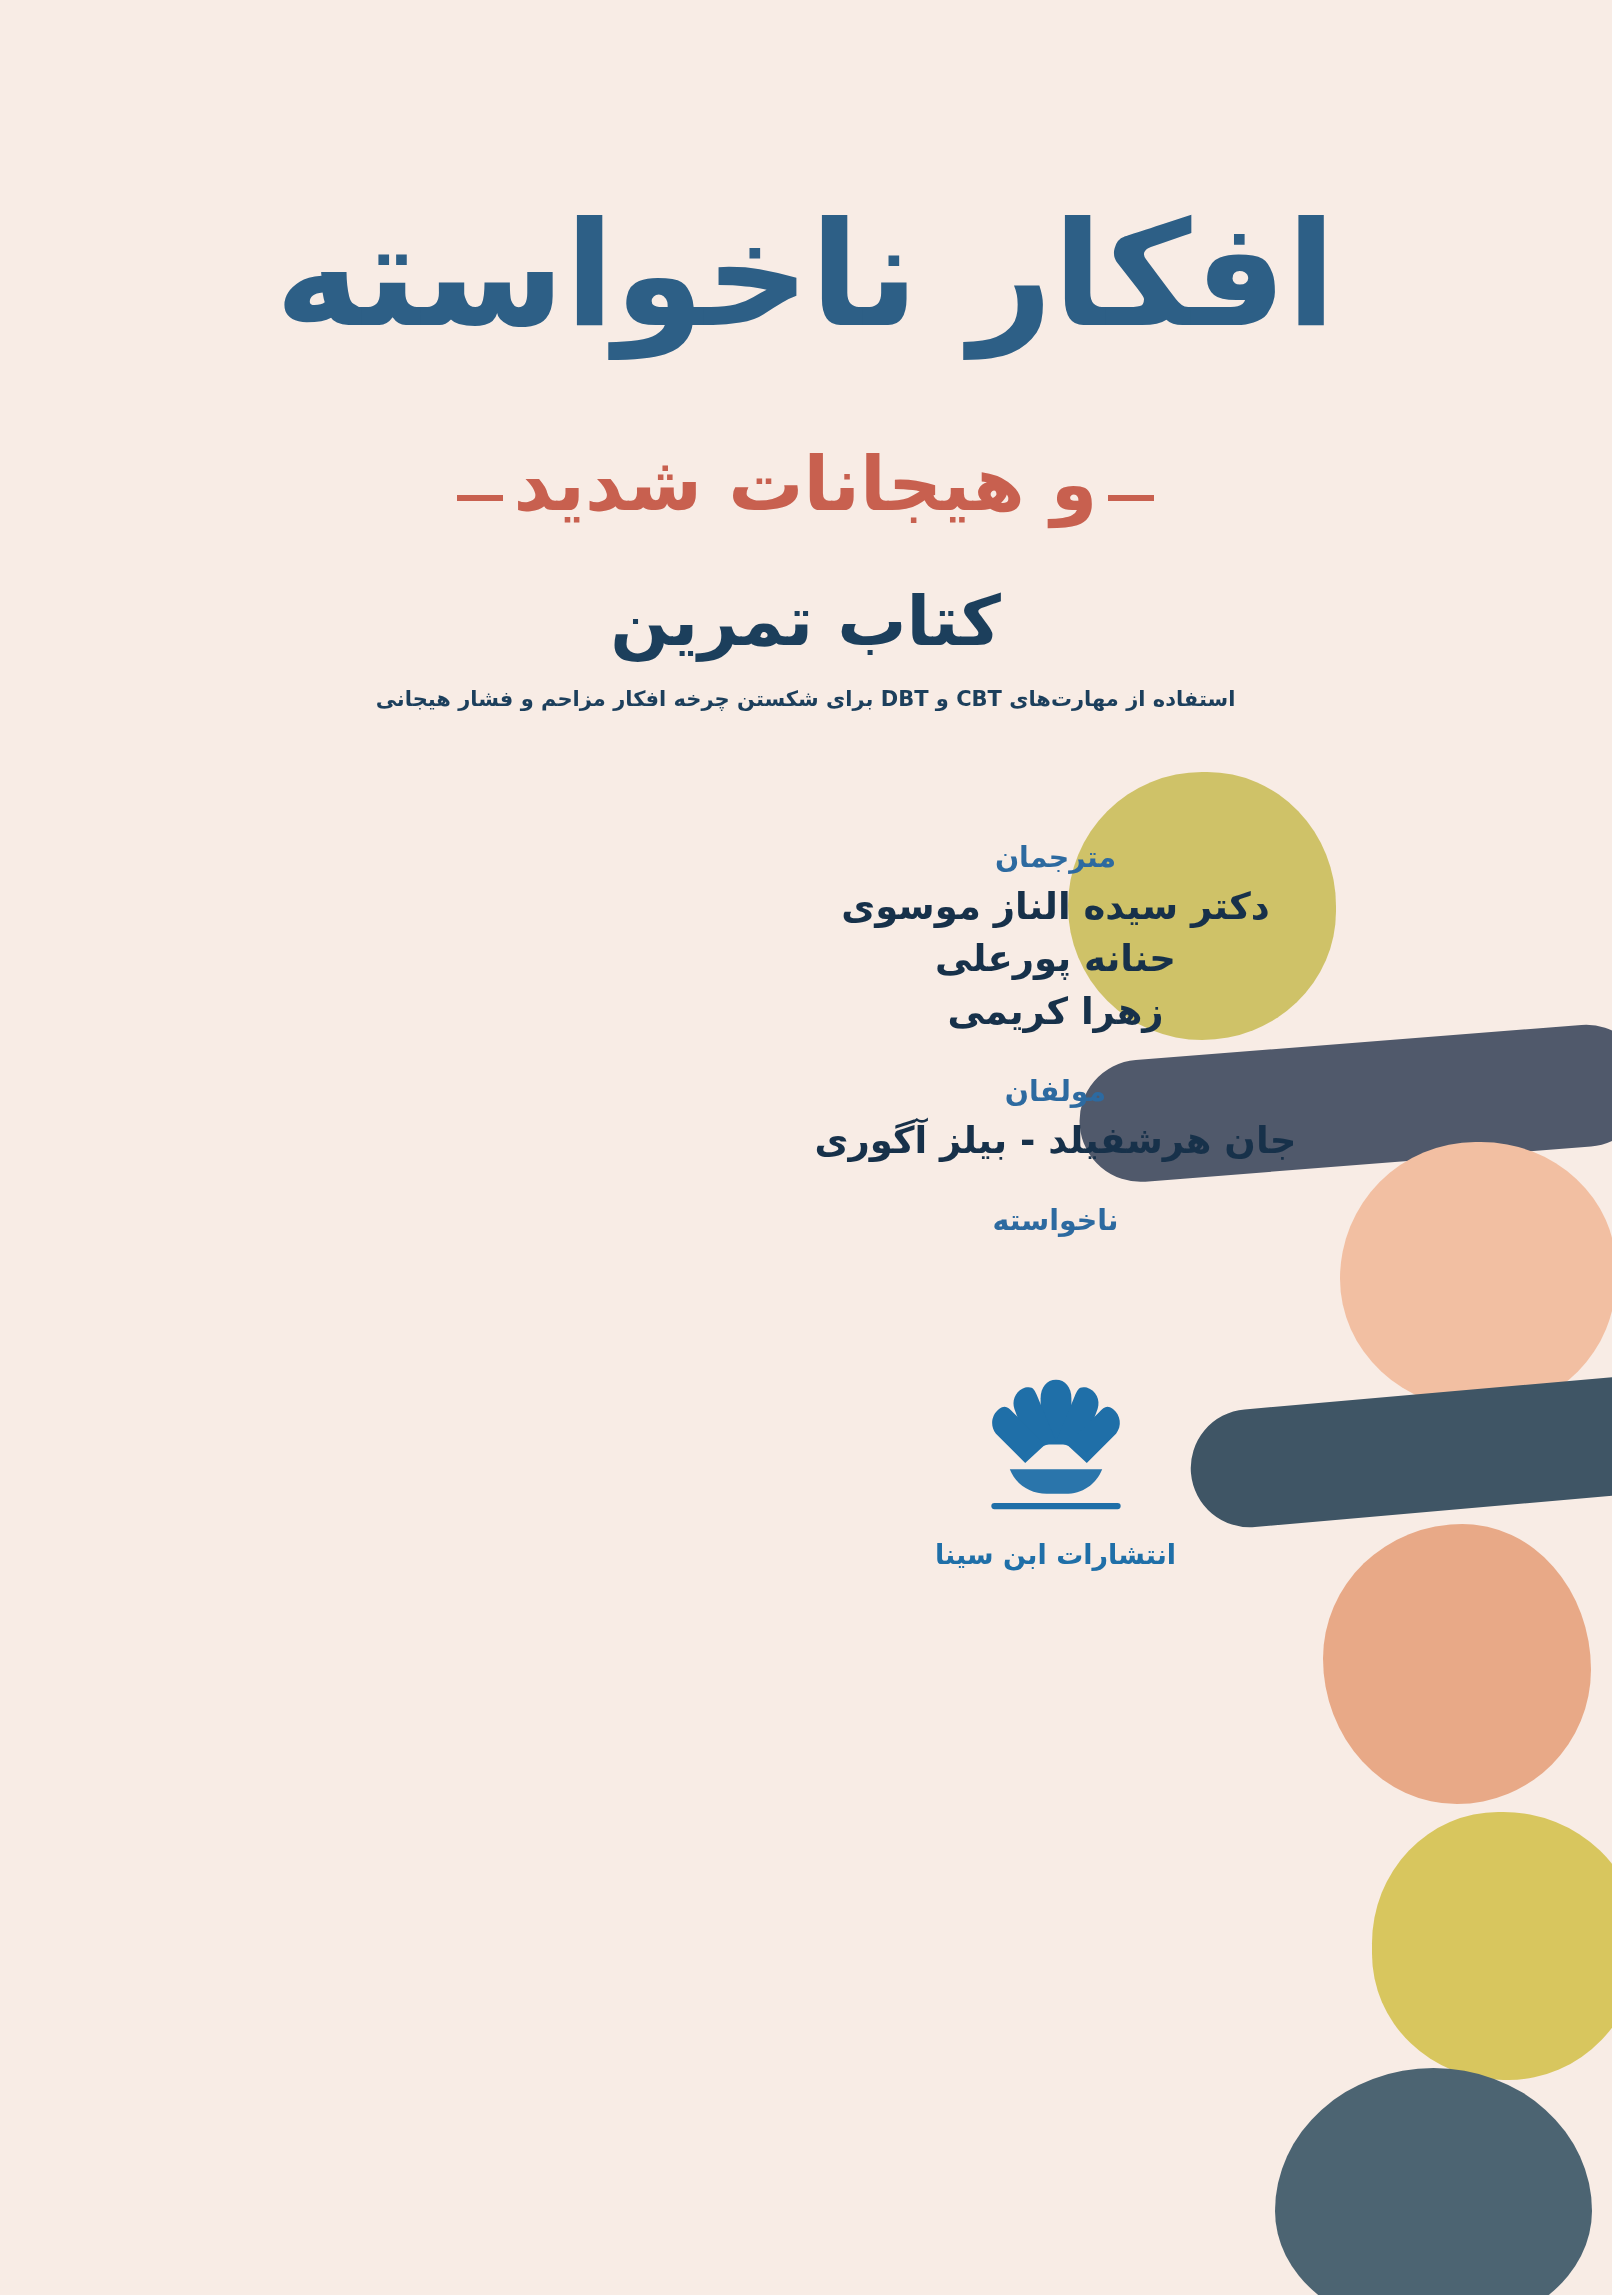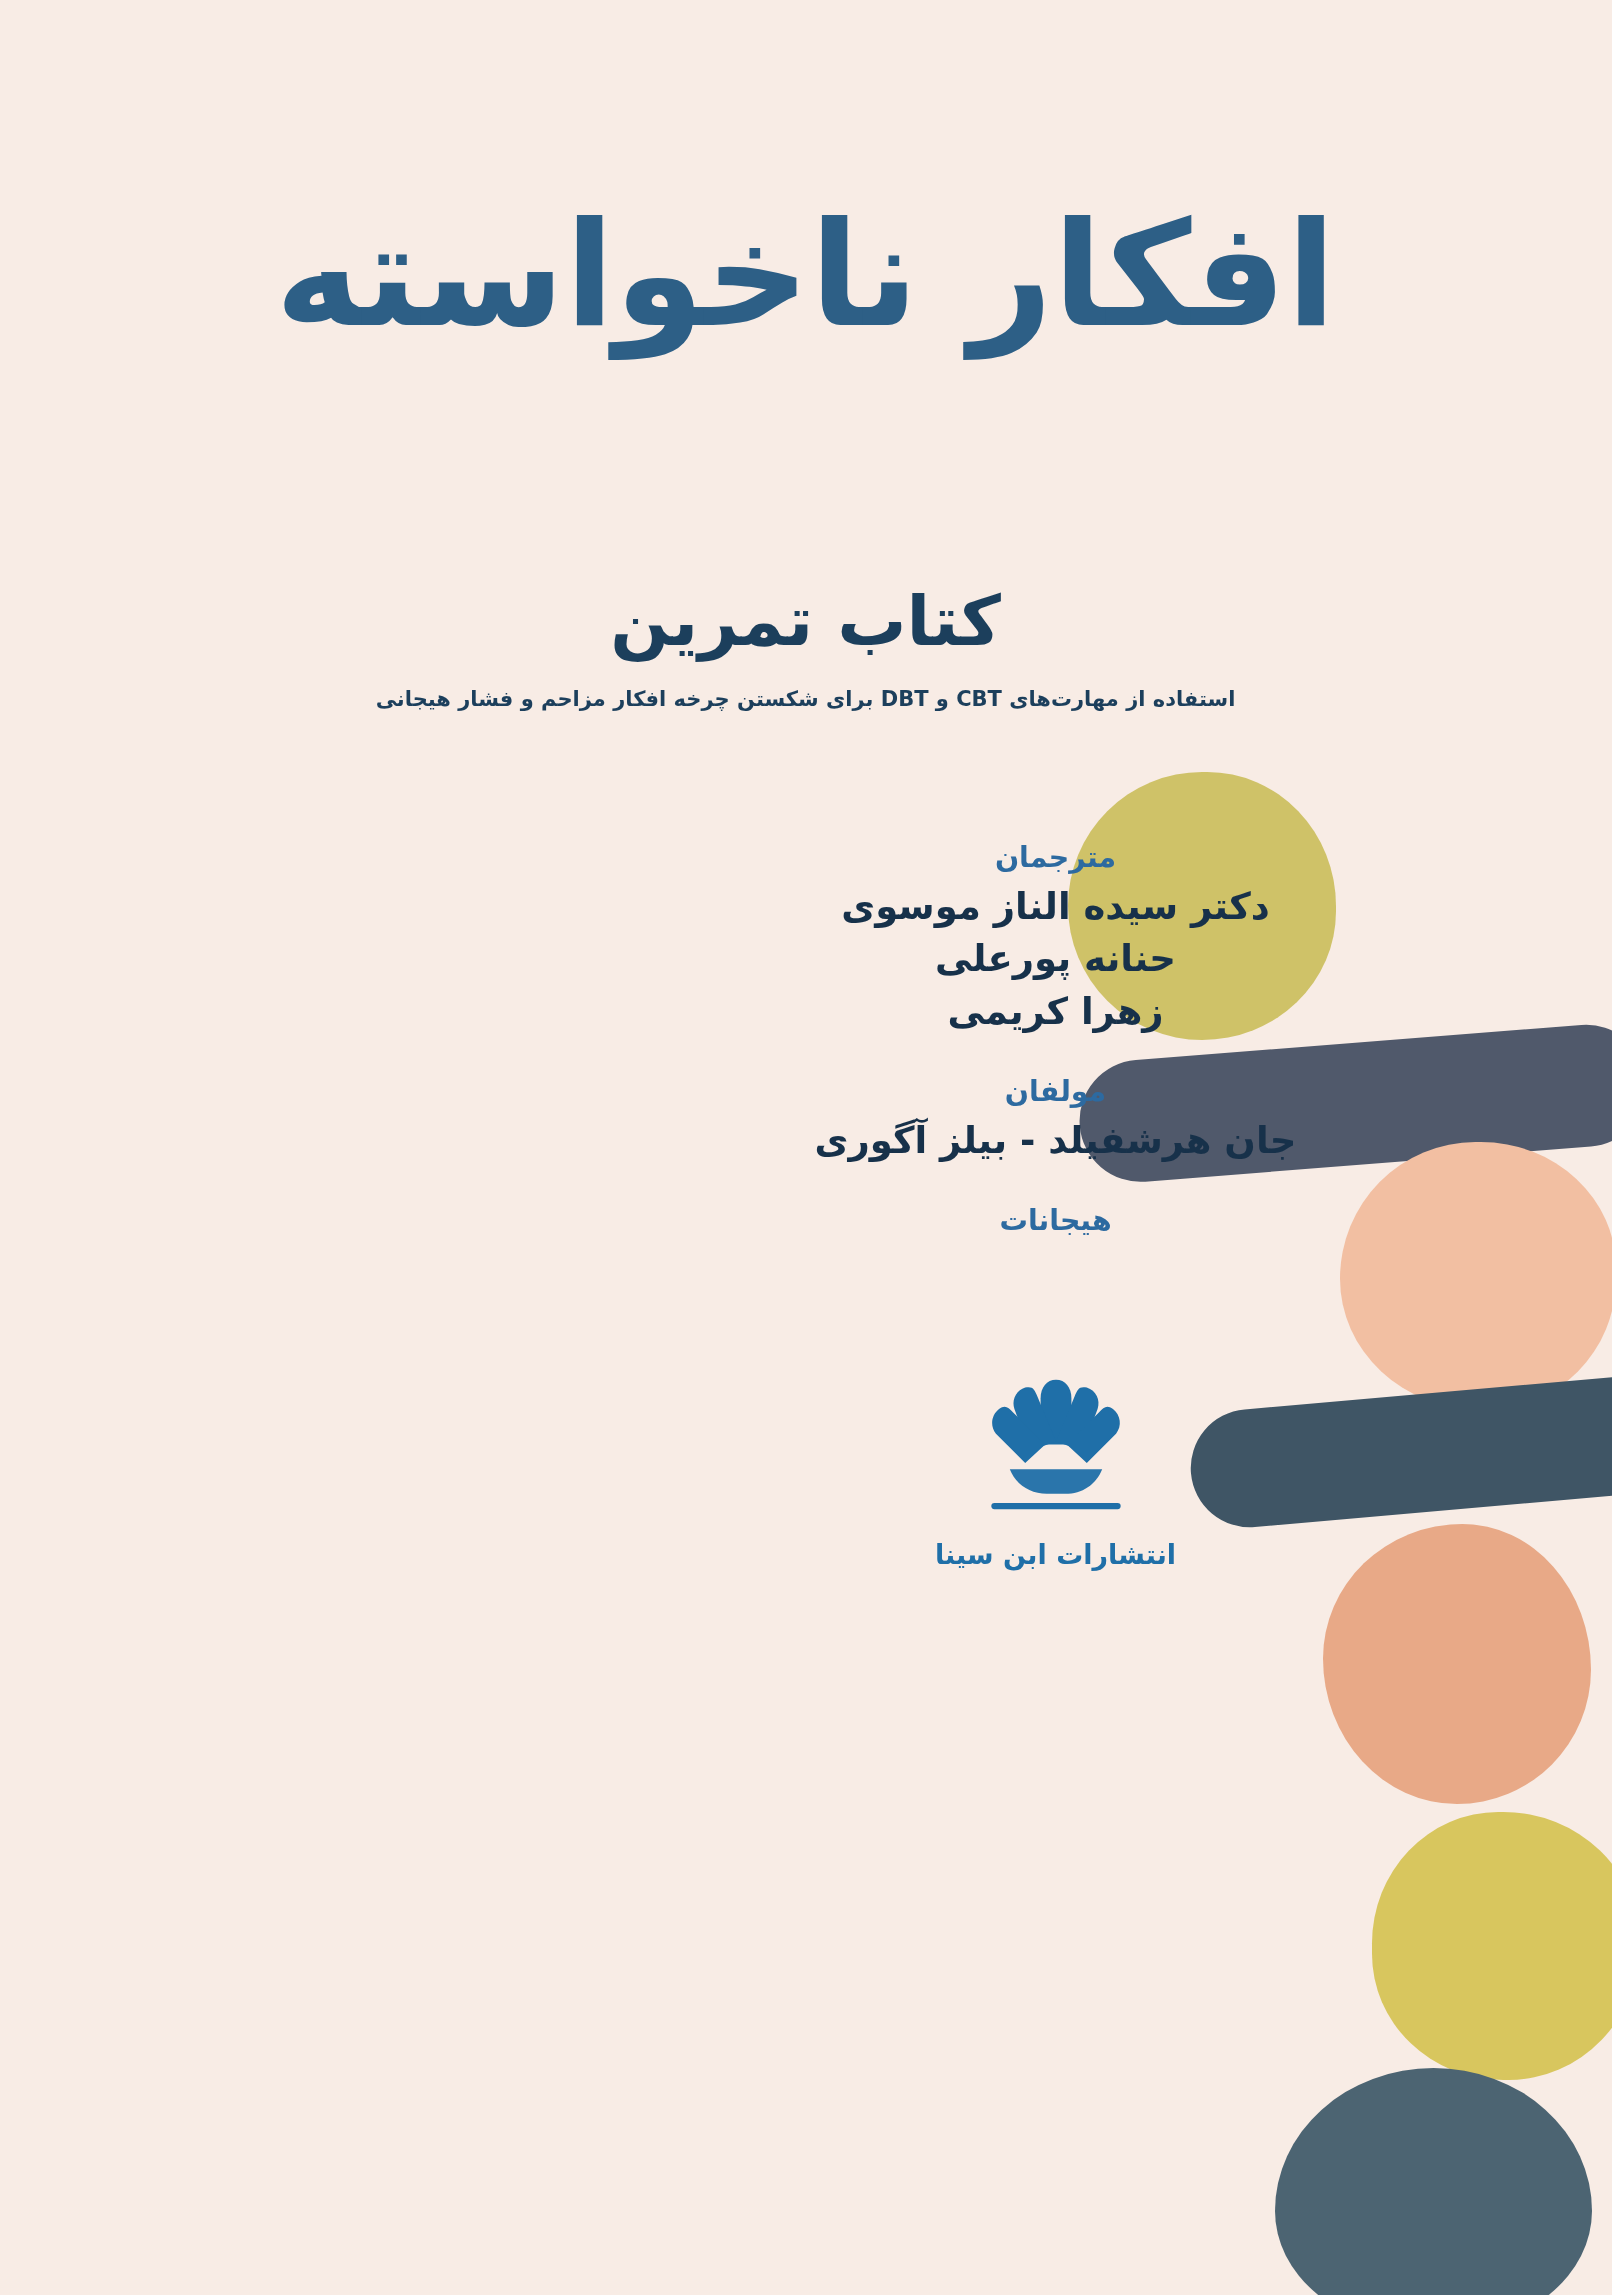--- a/index.html
+++ b/index.html
@@ -217,41 +217,44 @@
     <div class="shape bar-slate-2"></div>
     <div class="shape blob-peach-2"></div>
     <div class="shape blob-yellow-2"></div>
     <div class="shape blob-slate-3"></div>
   </div>
 
   <div class="content">
 
     <div class="title-main">افکار ناخواسته</div>
 
+    <div class="title-sub-wrap">
+      <span class="title-sub">و هیجانات شدید</span>
+    </div>
 
     <div class="workbook-label">کتاب تمرین</div>
 
     <div class="tagline">استفاده از مهارت‌های CBT و DBT برای شکستن چرخه افکار مزاحم و فشار هیجانی</div>
 
     <div class="credits">
 
       <div class="credit-group">
         <div class="credit-role">مترجمان</div>
         <div class="credit-name" style="white-space: pre-line;">دکتر سیده الناز موسوی
 حنانه پورعلی
 زهرا کریمی</div>
       </div>
 
       <div class="credit-group">
         <div class="credit-role">مولفان</div>
         <div class="credit-name">جان هرشفیلد - بیلز آگوری</div>
       </div>
 
       <div class="credit-group">
-        <div class="credit-role">هیجانات</div>
+        <div class="credit-role">ناخواسته</div>
       </div>
 
     </div>
 
     <div class="publisher">
       <svg class="publisher-mark" viewBox="0 0 100 105">
         <g fill="#1f6fa8">
           <path d="M50 4 C44 4 40 9 40 16 L40 46 L60 46 L60 16 C60 9 56 4 50 4 Z"></path>
           <path d="M30 9 C24 11 21 17 23 23 L33 50 L50 44 L38 15 C36 10 35 8 30 9 Z"></path>
           <path d="M70 9 C76 11 79 17 77 23 L67 50 L50 44 L62 15 C64 10 65 8 70 9 Z"></path>

